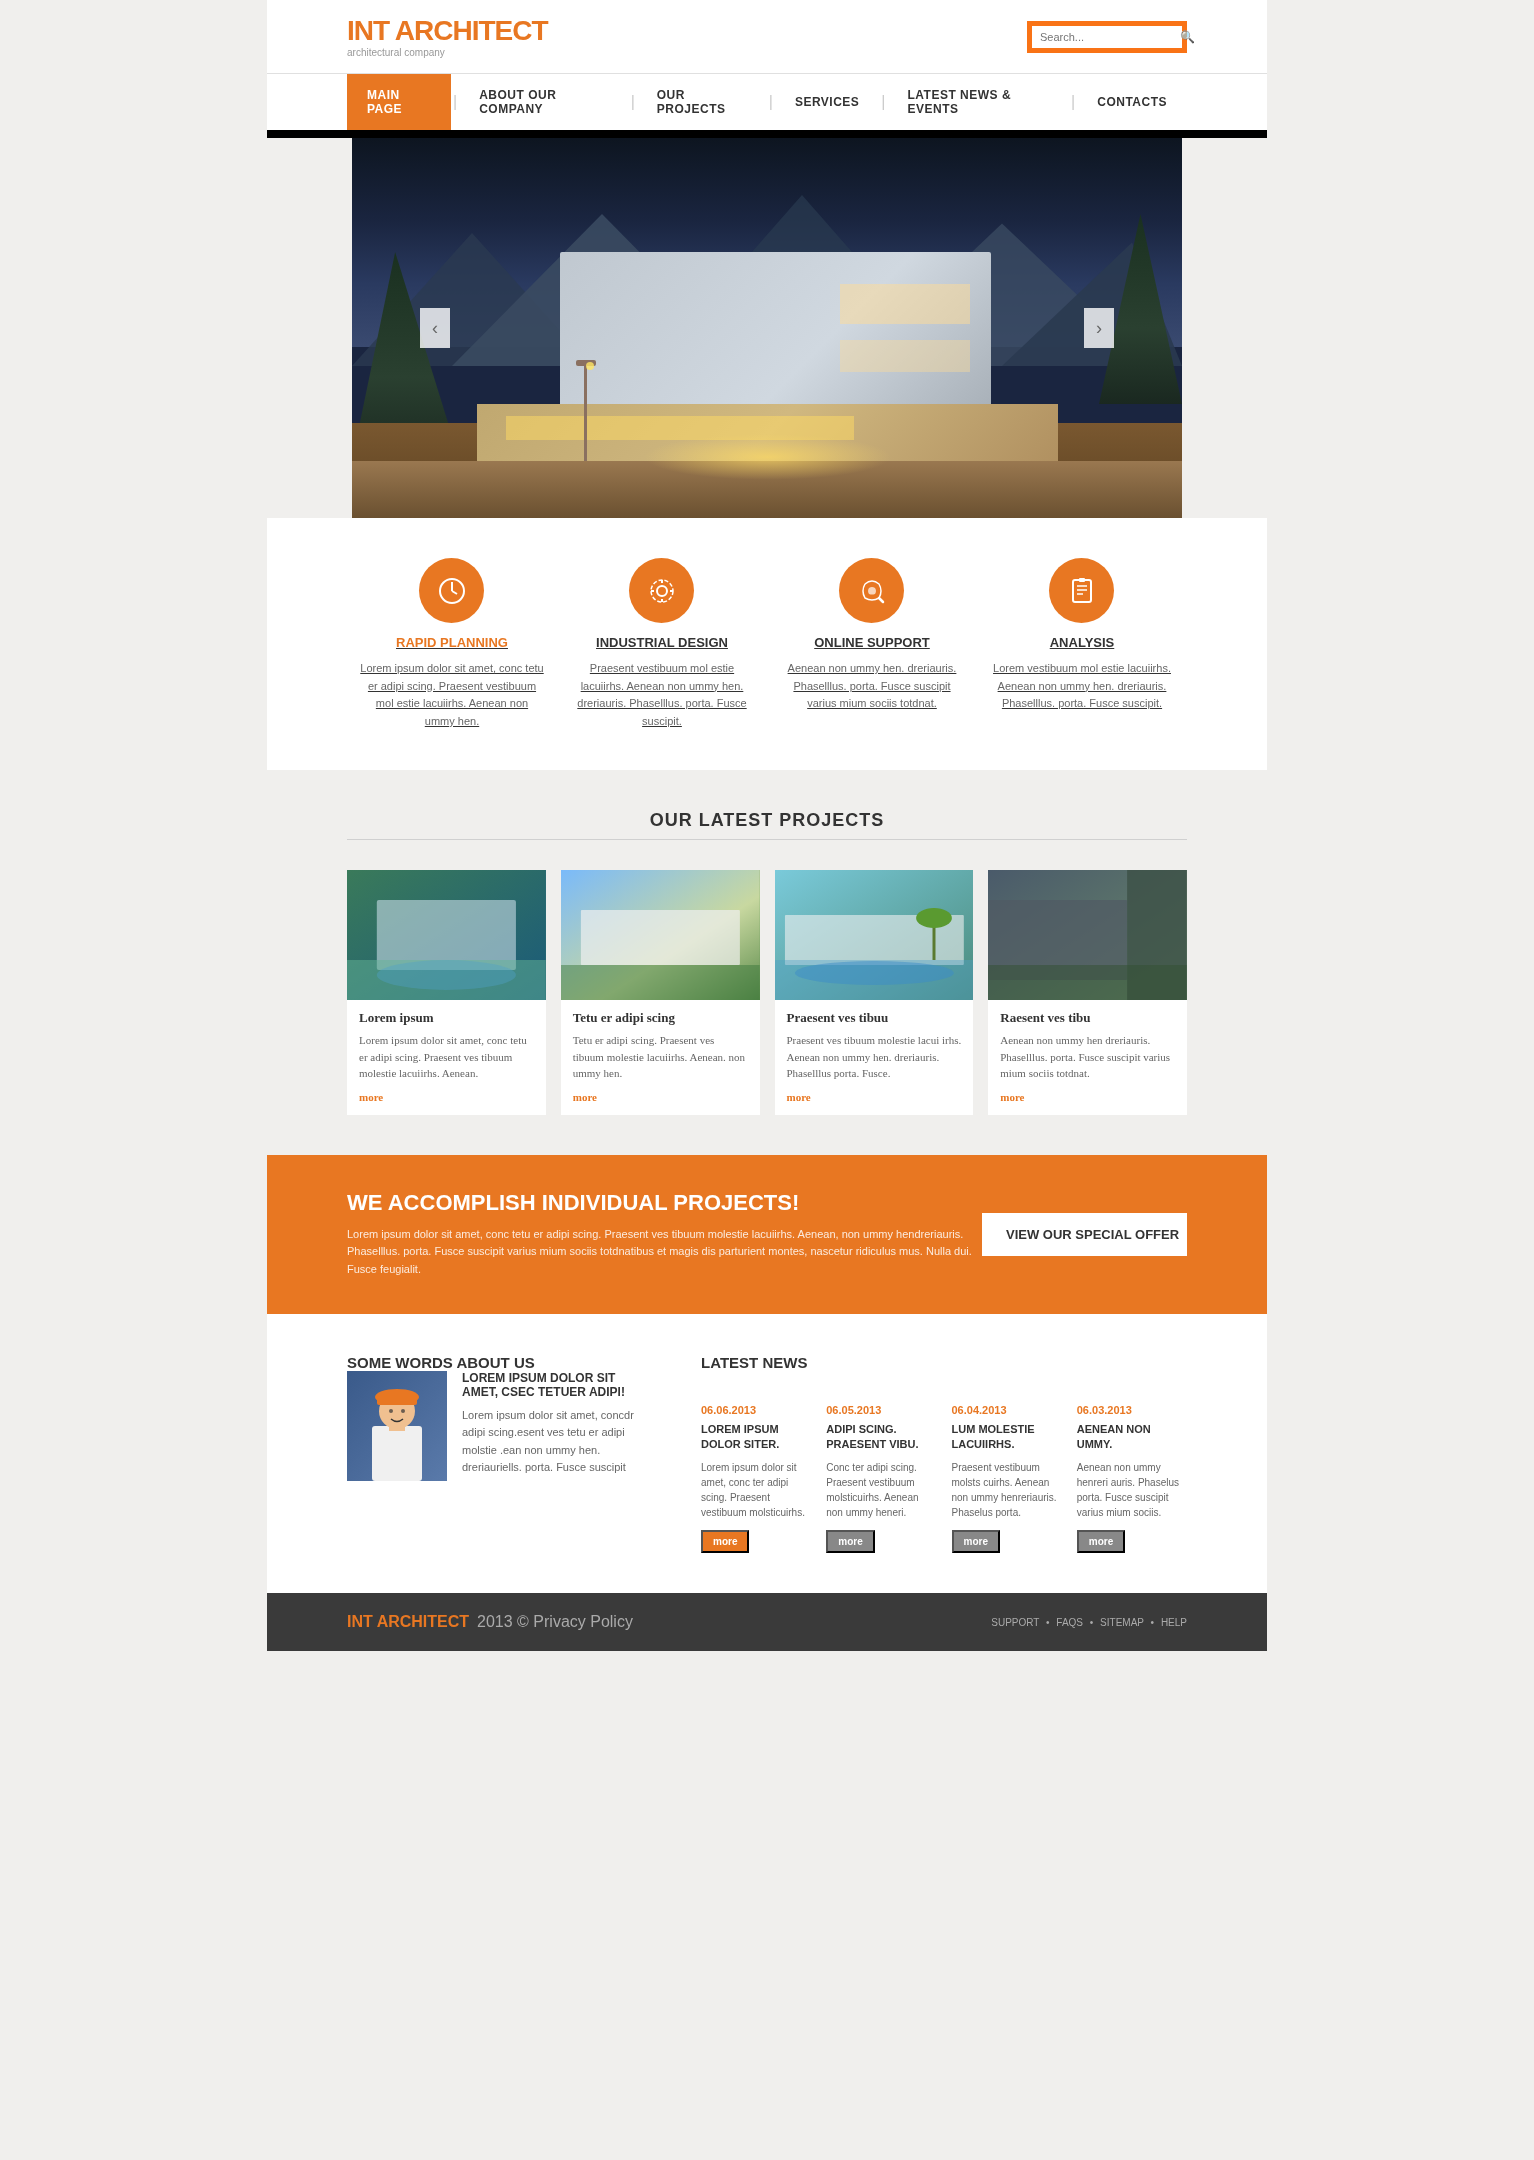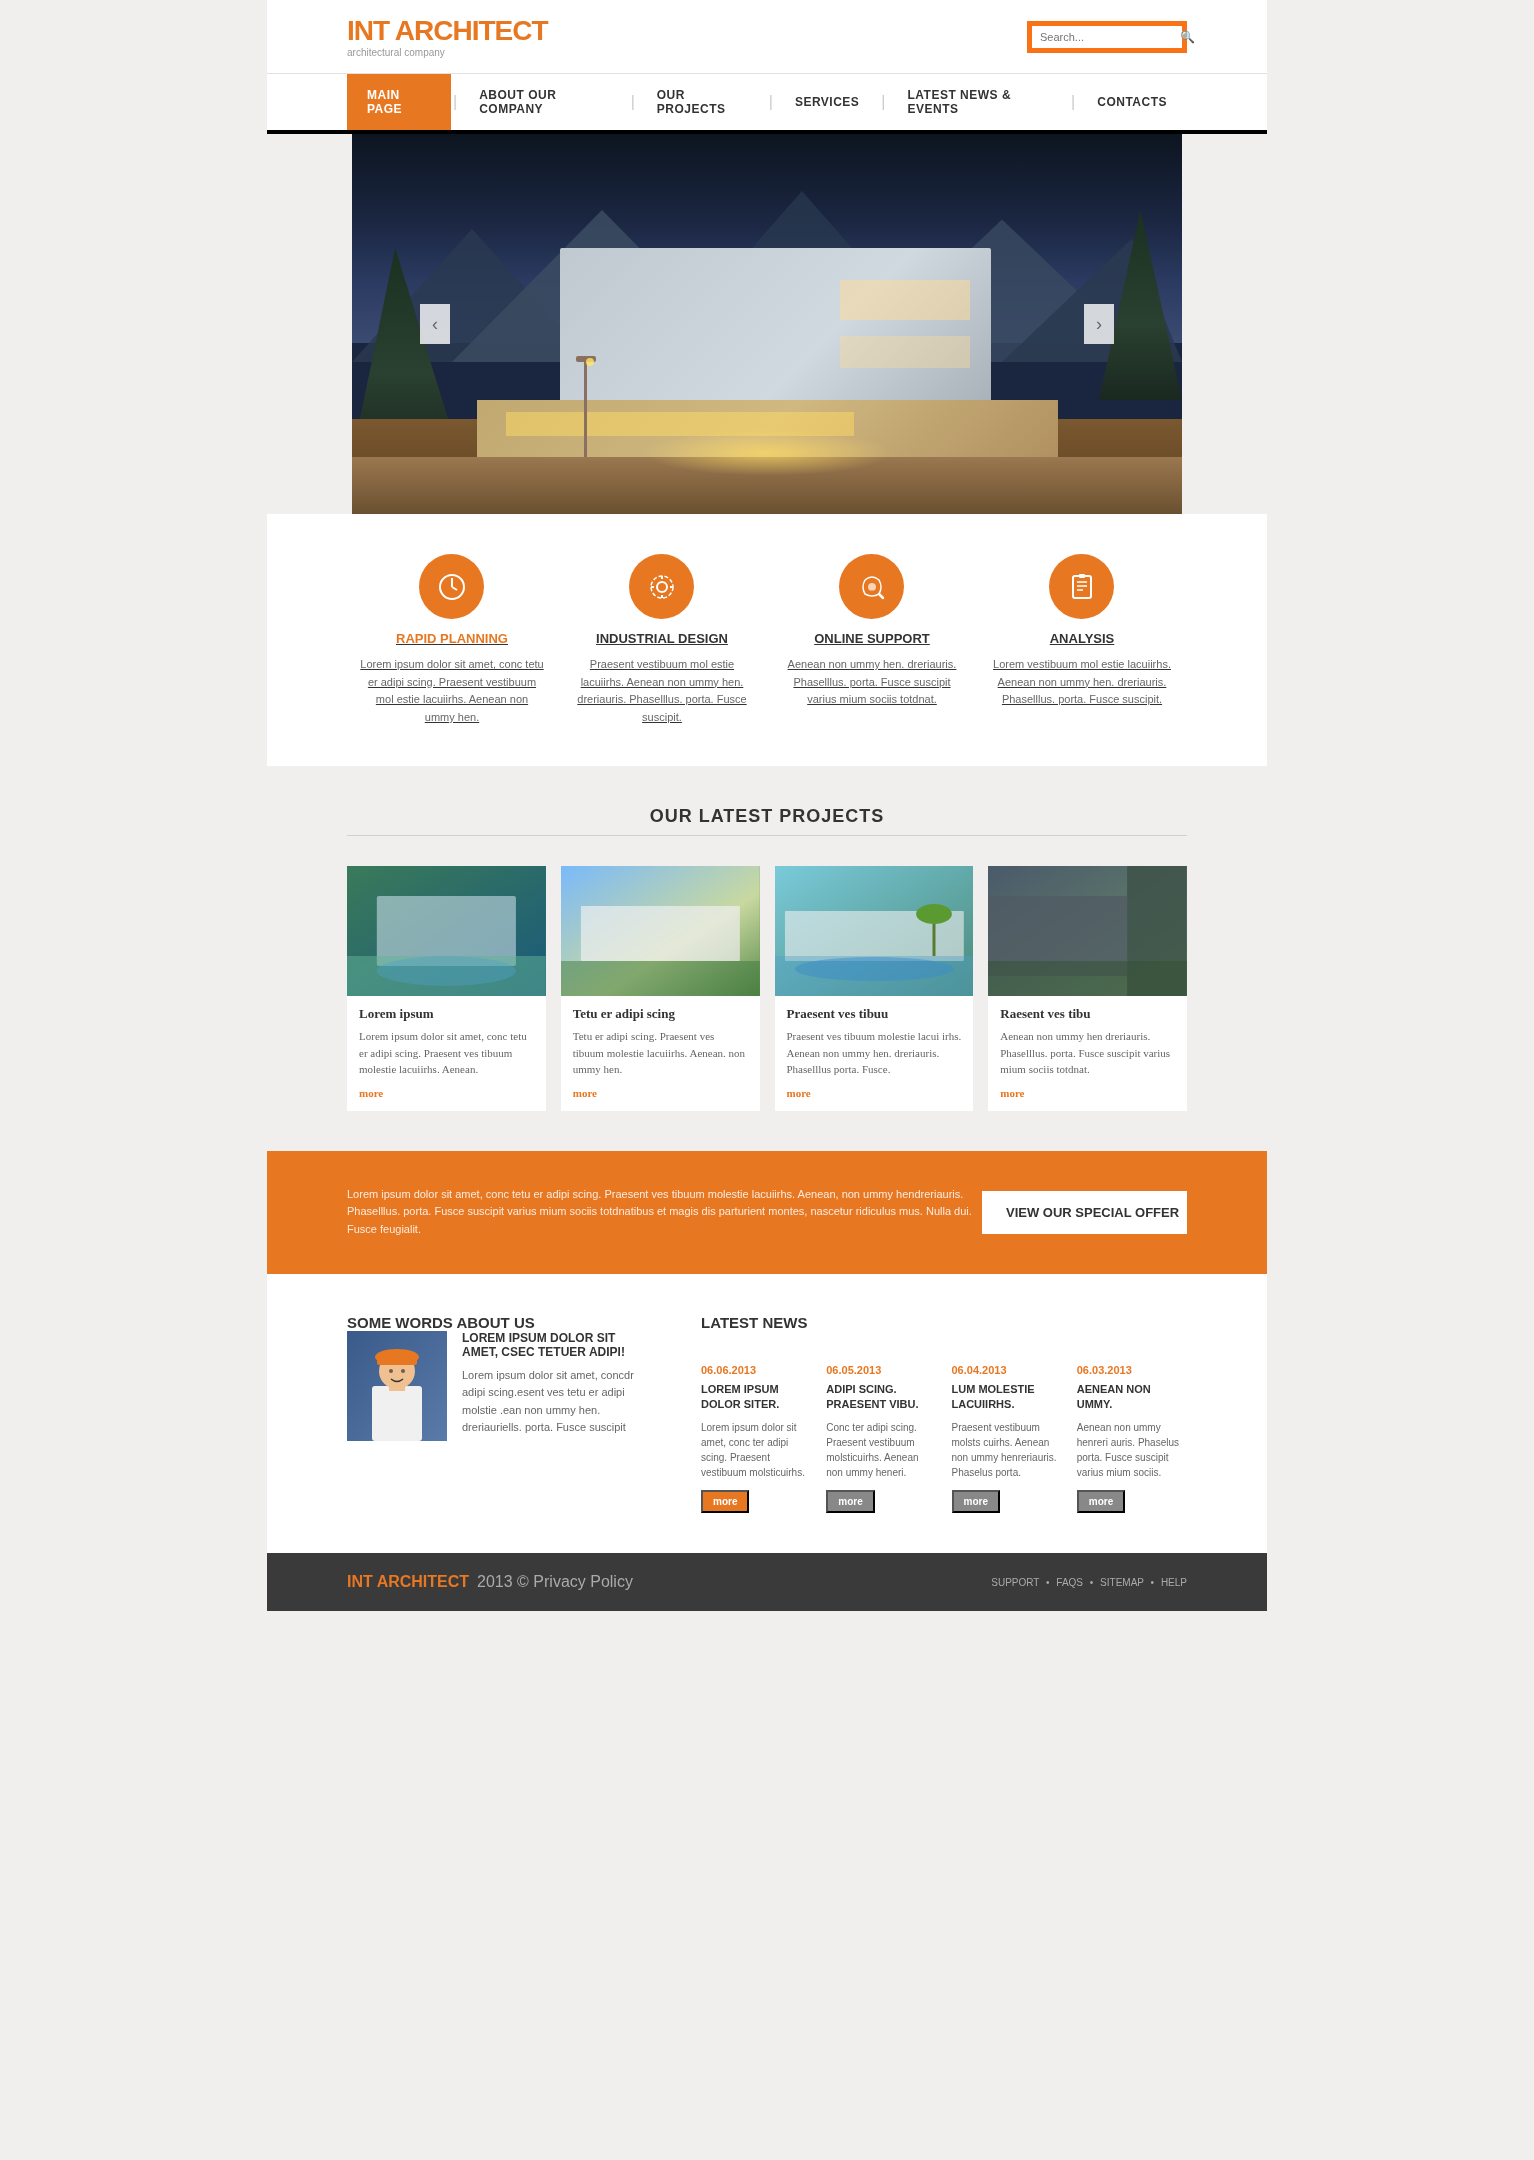--- a/index.html
+++ b/index.html
@@ -9,21 +9,21 @@
     .header { background: #fff; padding: 15px 80px; display: flex; align-items: center; justify-content: space-between; border-bottom: 1px solid #e0e0e0; }
     .logo { display: flex; flex-direction: column; }
     .logo-text { font-size: 28px; font-weight: 900; color: #222; letter-spacing: -1px; }
     .logo-text span { color: #e87722; }
     .logo-sub { font-size: 10px; color: #999; }
     .search-box { display: flex; align-items: center; border: 5px solid #f97316; padding: 4px 8px; width: 160px; }
     .search-box input { border: none; outline: none; font-size: 11px; width: 140px; background: transparent; }
     .search-icon-small { color: #999; font-size: 12px; }
 
     
-    .nav { background: #fff; padding: 0 80px; display: flex; align-items: center; border-bottom: 4px solid #000000; }
+    .nav { background: #fff; padding: 0 80px; display: flex; align-items: center; border-bottom: 8px solid #000000; }
     .nav-item { padding: 14px 20px; font-size: 12px; font-weight: bold; color: #333; text-transform: uppercase; cursor: pointer; letter-spacing: 0.5px; }
     .nav-item.active { background: #e87722; color: #fff; }
     .nav-sep { color: #ccc; font-size: 16px; padding: 0 2px; }
     .slider-prev, .slider-next { position: absolute; top: 50%; transform: translateY(-50%); background: rgba(255,255,255,0.8); border: none; width: 30px; height: 40px; font-size: 18px; cursor: pointer; color: #666; z-index: 10; display: flex; align-items: center; justify-content: center; }
     .slider-prev { left: 68px; }
     .slider-next { right: 68px; }
 
     
     .features { background: #fff; padding: 40px 80px; display: flex; justify-content: space-around; text-decoration: underline; }
     .feature-item { text-align: center; width: 22%; }
@@ -323,20 +323,21 @@
           <div class="project-desc">Aenean non ummy hen dreriauris. Phaselllus. porta. Fusce suscipit varius mium sociis totdnat.</div>
           <a class="project-more">more</a>
         </div>
       </div>
 
     </div>
   </div>
 
   <div class="cta-banner">
     <div class="cta-left">
+      <div class="cta-title">WE ACCOMPLISH INDIVIDUAL PROJECTS!</div>
       <div class="cta-desc">Lorem ipsum dolor sit amet, conc tetu er adipi scing. Praesent ves tibuum molestie lacuiirhs. Aenean, non ummy hendreriauris. Phaselllus. porta. Fusce suscipit varius mium sociis totdnatibus et magis dis parturient montes, nascetur ridiculus mus. Nulla dui. Fusce feugialit.</div>
     </div>
     <button class="cta-button">view our special offer</button>
   </div>
 
   <div class="bottom-section">
 
     <div class="about-us">
       <div class="about-title">SOME WORDS ABOUT US</div>
       <div class="about-content">

